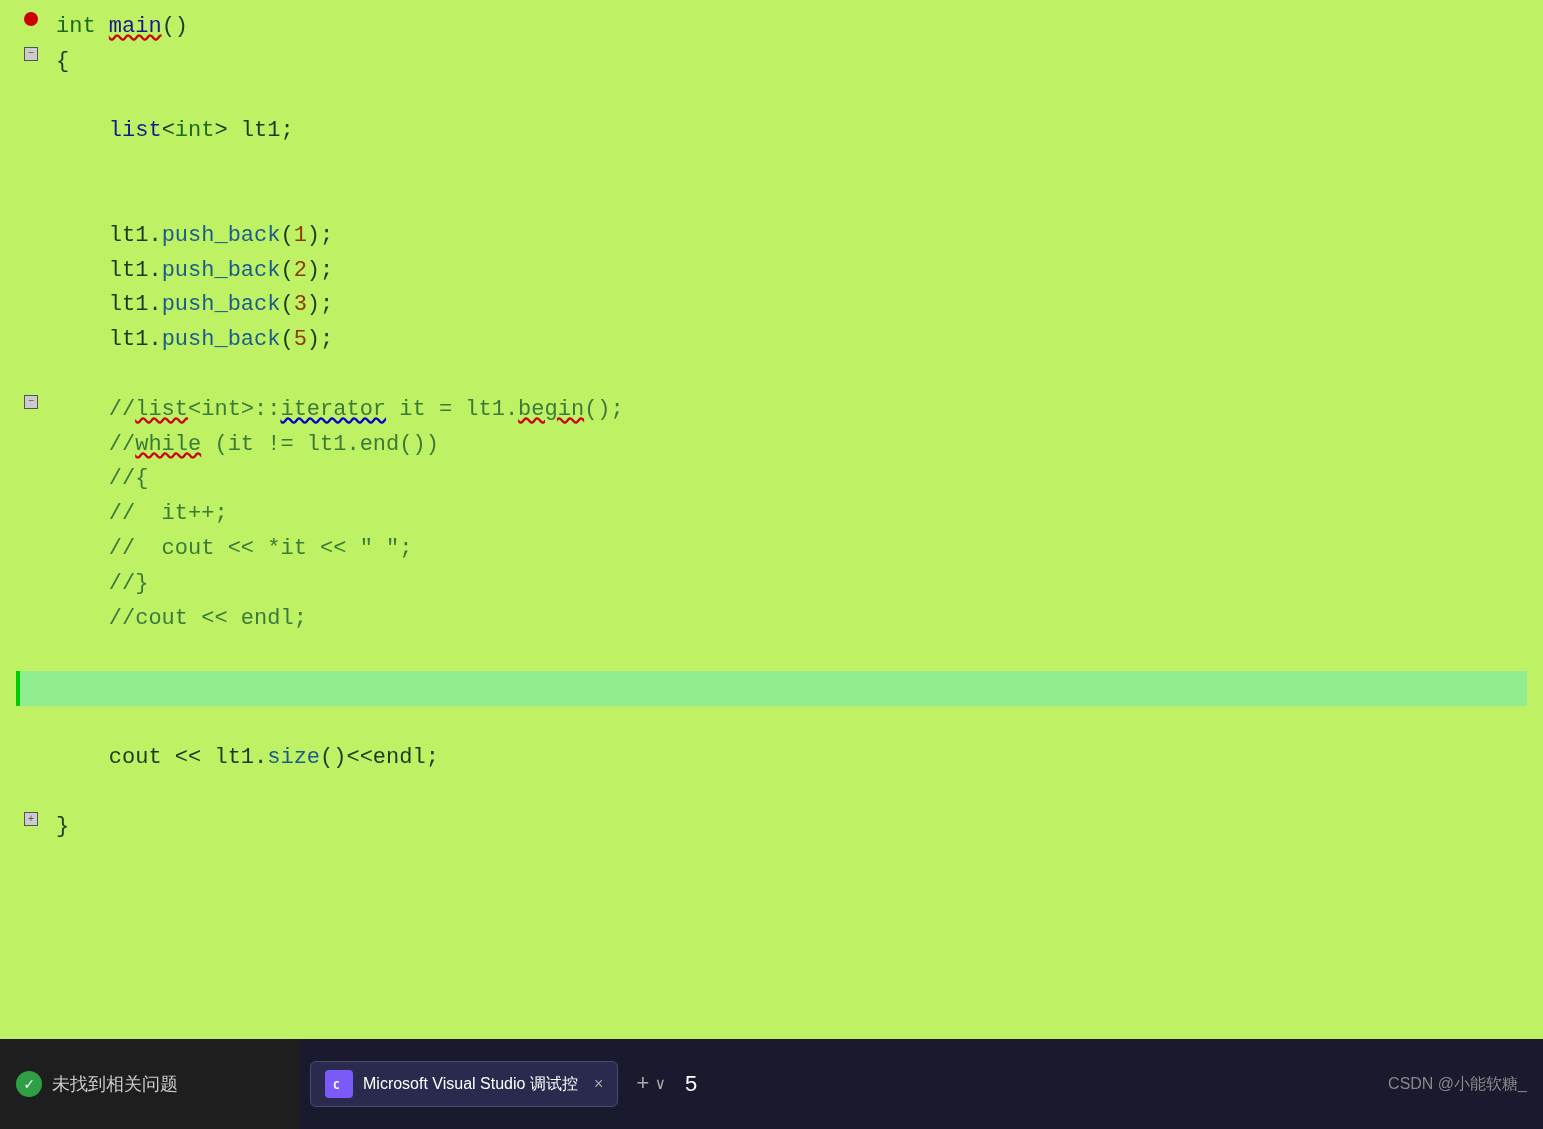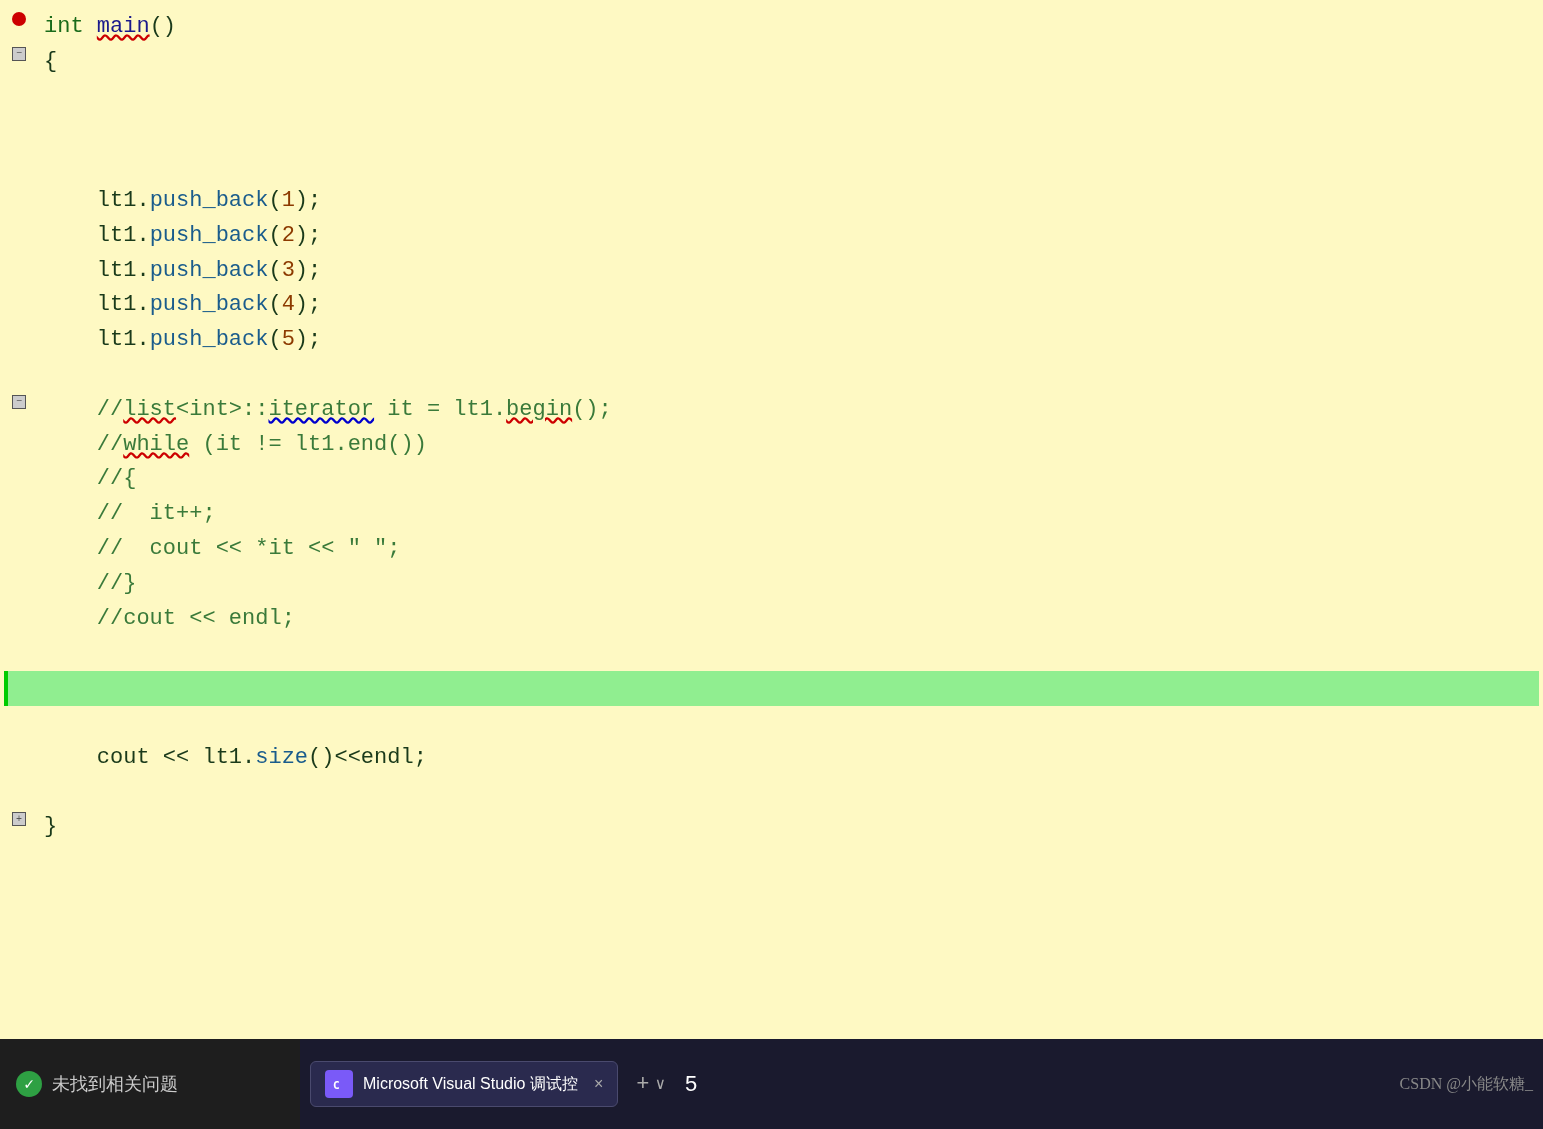--- a/index.html
+++ b/index.html
@@ -11,22 +11,22 @@
       overflow: hidden;
       position: relative;
     }
 
     .code-area {
       position: absolute;
       top: 0;
       left: 0;
       right: 0;
       bottom: 0;
-      background: #fef9c3;
-      padding: 10px 4px;
+      background: #bef264;
+      padding: 10px 16px;
     }
 
     .code-line {
       display: flex;
       align-items: flex-start;
       min-height: 32px;
       padding: 2px 0;
       position: relative;
     }
 
@@ -143,23 +143,23 @@
 
     .taskbar-number {
       color: #fff;
       font-size: 22px;
       font-family: 'Segoe UI', Arial, sans-serif;
       margin-left: 20px;
     }
 
     .taskbar-brand {
       position: absolute;
-      right: 10px;
+      right: 16px;
       color: #888;
-      font-family: Liberation Serif, serif;
+      font-family: Liberation Sans, sans-serif;
       font-size: 16px;
     }
 
     
     .statusbar {
       position: absolute;
       bottom: 0;
       left: 0;
       width: 300px;
       height: 90px;
@@ -207,20 +207,24 @@
       <span class="collapse-btn">−</span>
     </div>
     <div class="code-content"><span class="plain">{</span></div>
   </div>
 
   <div class="code-line">
     <div class="line-gutter"></div>
     <div class="code-content"> </div>
   </div>
 
+  <div class="code-line">
+    <div class="line-gutter"></div>
+    <div class="code-content">    <span class="type">list</span><span class="plain">&lt;</span><span class="kw">int</span><span class="plain">&gt; lt1;</span></div>
+  </div>
 
   <div class="code-line">
     <div class="line-gutter"></div>
     <div class="code-content"> </div>
   </div>
 
   <div class="code-line">
     <div class="line-gutter"></div>
     <div class="code-content"> </div>
   </div>
@@ -233,24 +237,20 @@
   <div class="code-line">
     <div class="line-gutter"></div>
     <div class="code-content">    <span class="plain">lt1.</span><span class="method">push_back</span><span class="plain">(</span><span class="num">2</span><span class="plain">);</span></div>
   </div>
 
   <div class="code-line">
     <div class="line-gutter"></div>
     <div class="code-content">    <span class="plain">lt1.</span><span class="method">push_back</span><span class="plain">(</span><span class="num">3</span><span class="plain">);</span></div>
   </div>
 
-  <div class="code-line">
-    <div class="line-gutter"></div>
-    <div class="code-content">    <span class="plain">lt1.</span><span class="method">push_back</span><span class="plain">(</span><span class="num">4</span><span class="plain">);</span></div>
-  </div>
 
   <div class="code-line">
     <div class="line-gutter"></div>
     <div class="code-content">    <span class="plain">lt1.</span><span class="method">push_back</span><span class="plain">(</span><span class="num">5</span><span class="plain">);</span></div>
   </div>
 
   <div class="code-line">
     <div class="line-gutter"></div>
     <div class="code-content"> </div>
   </div>

